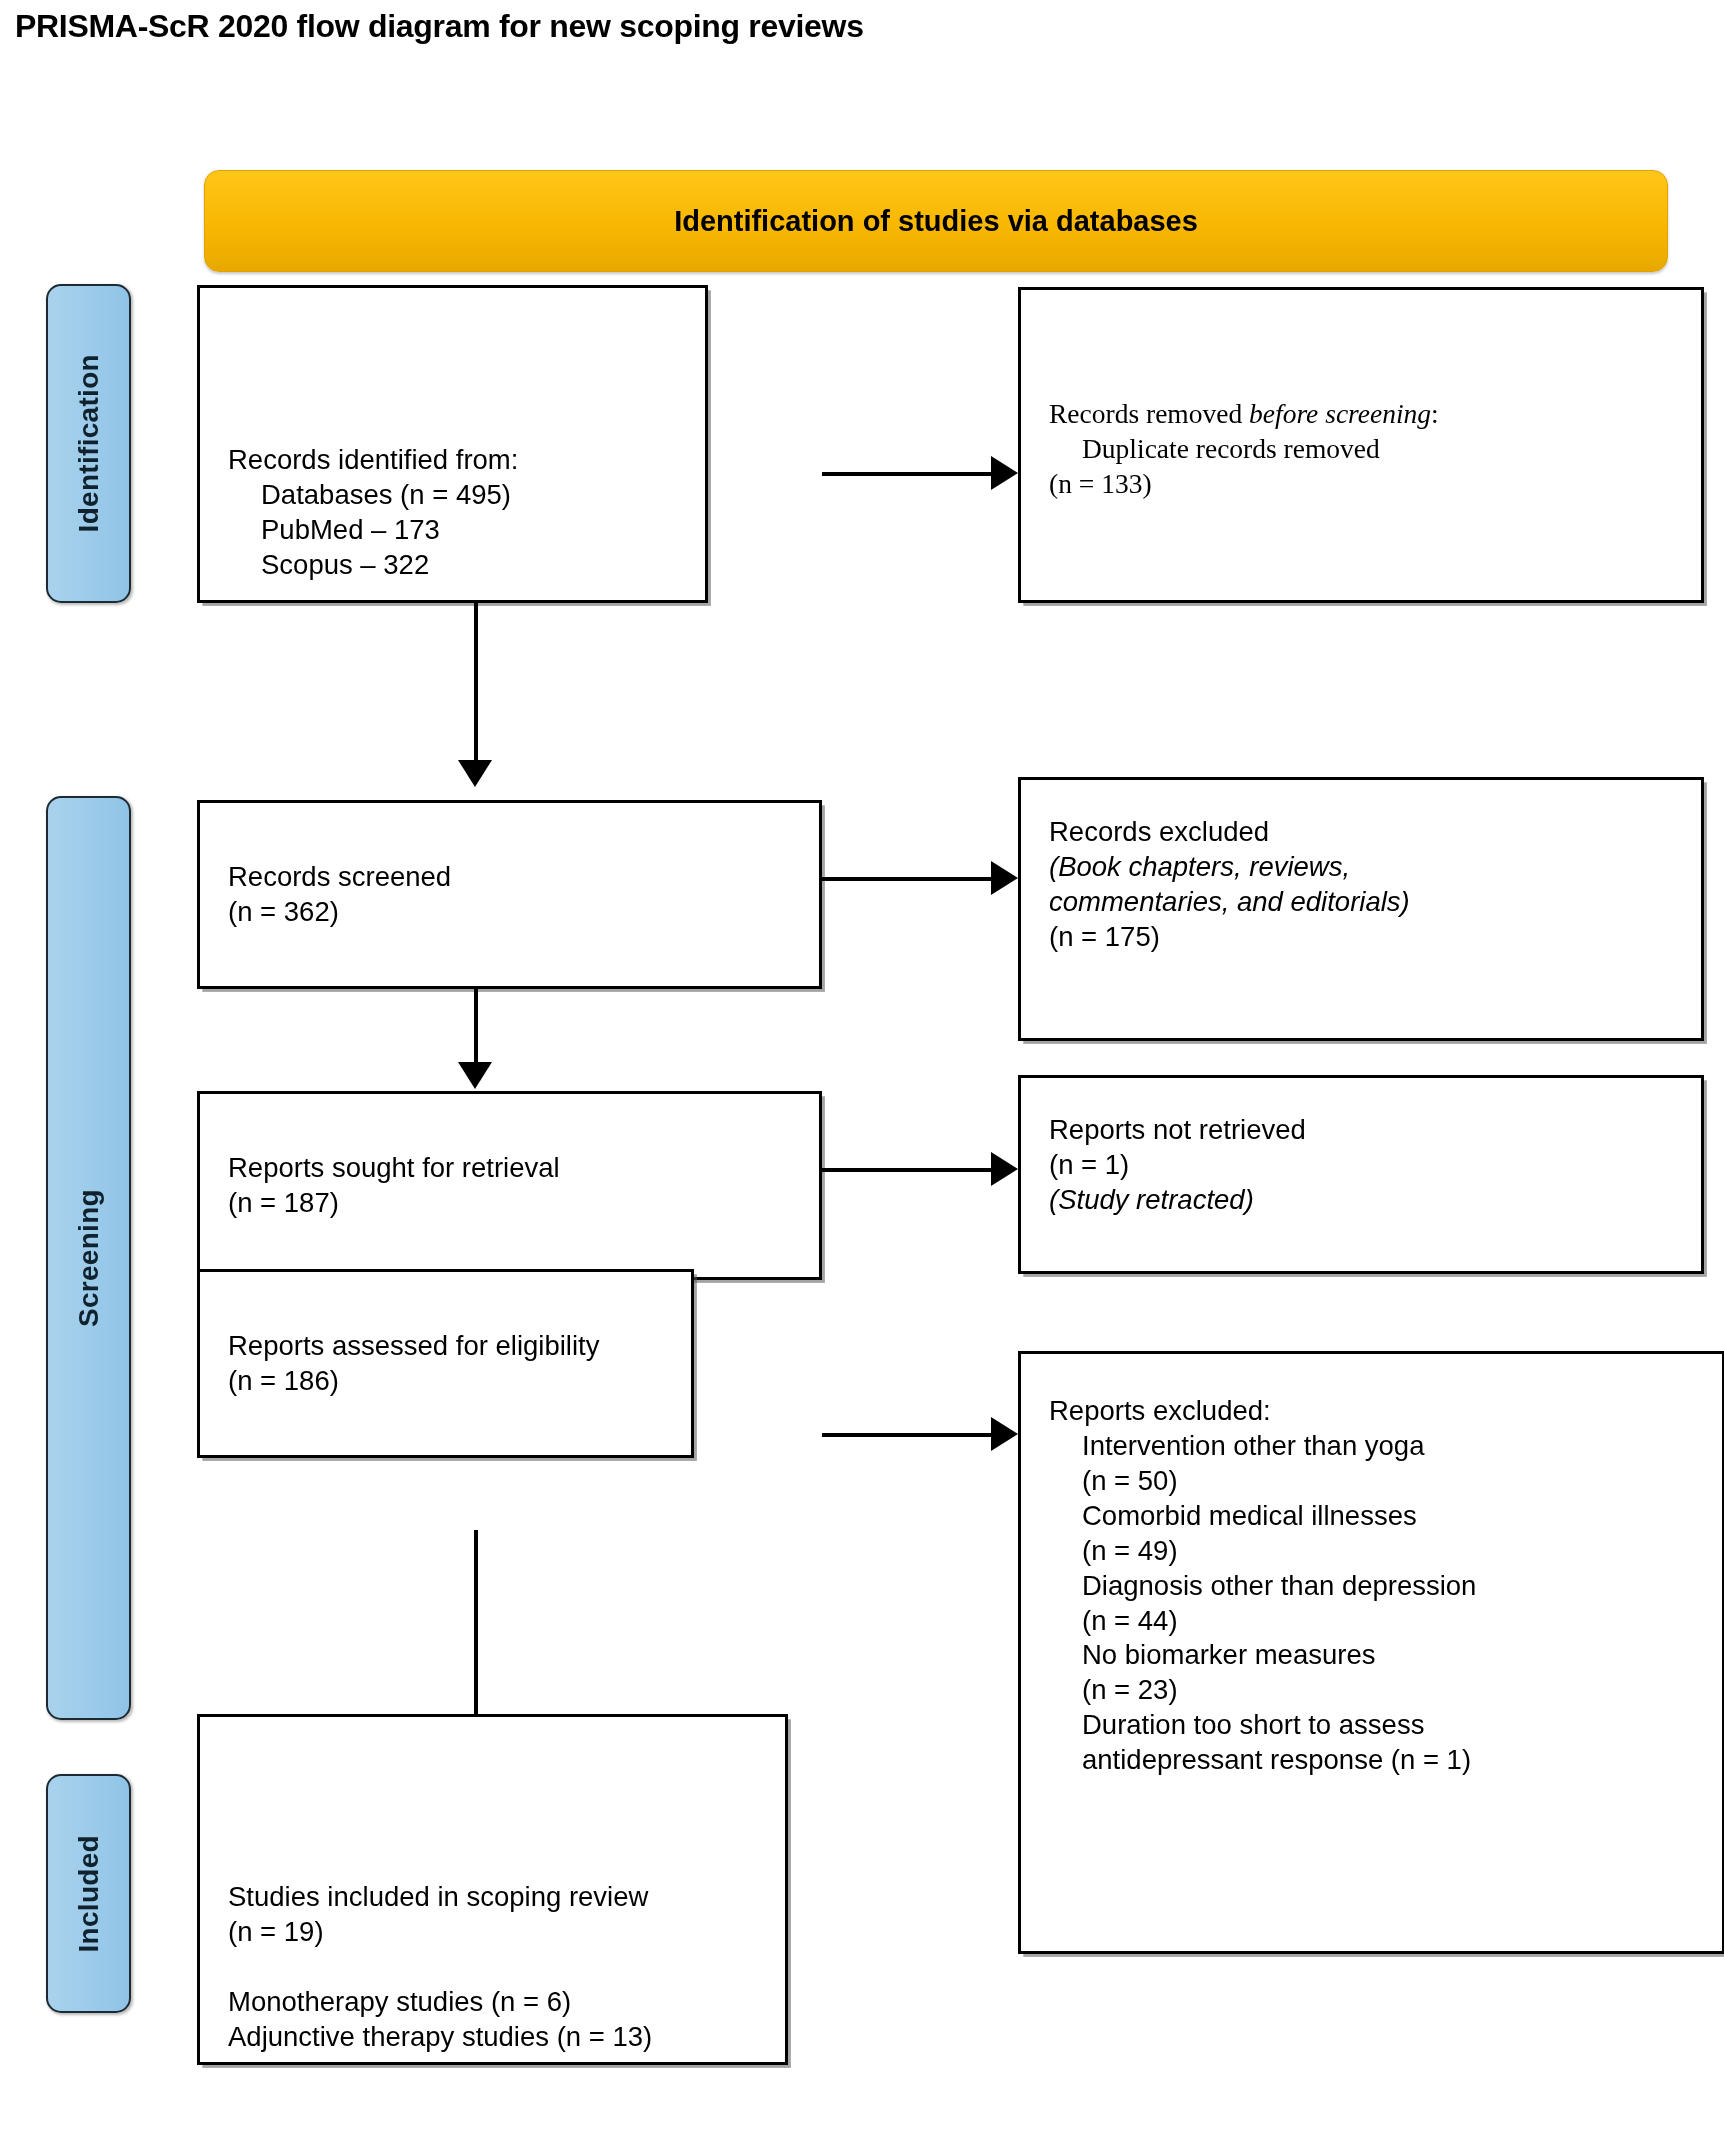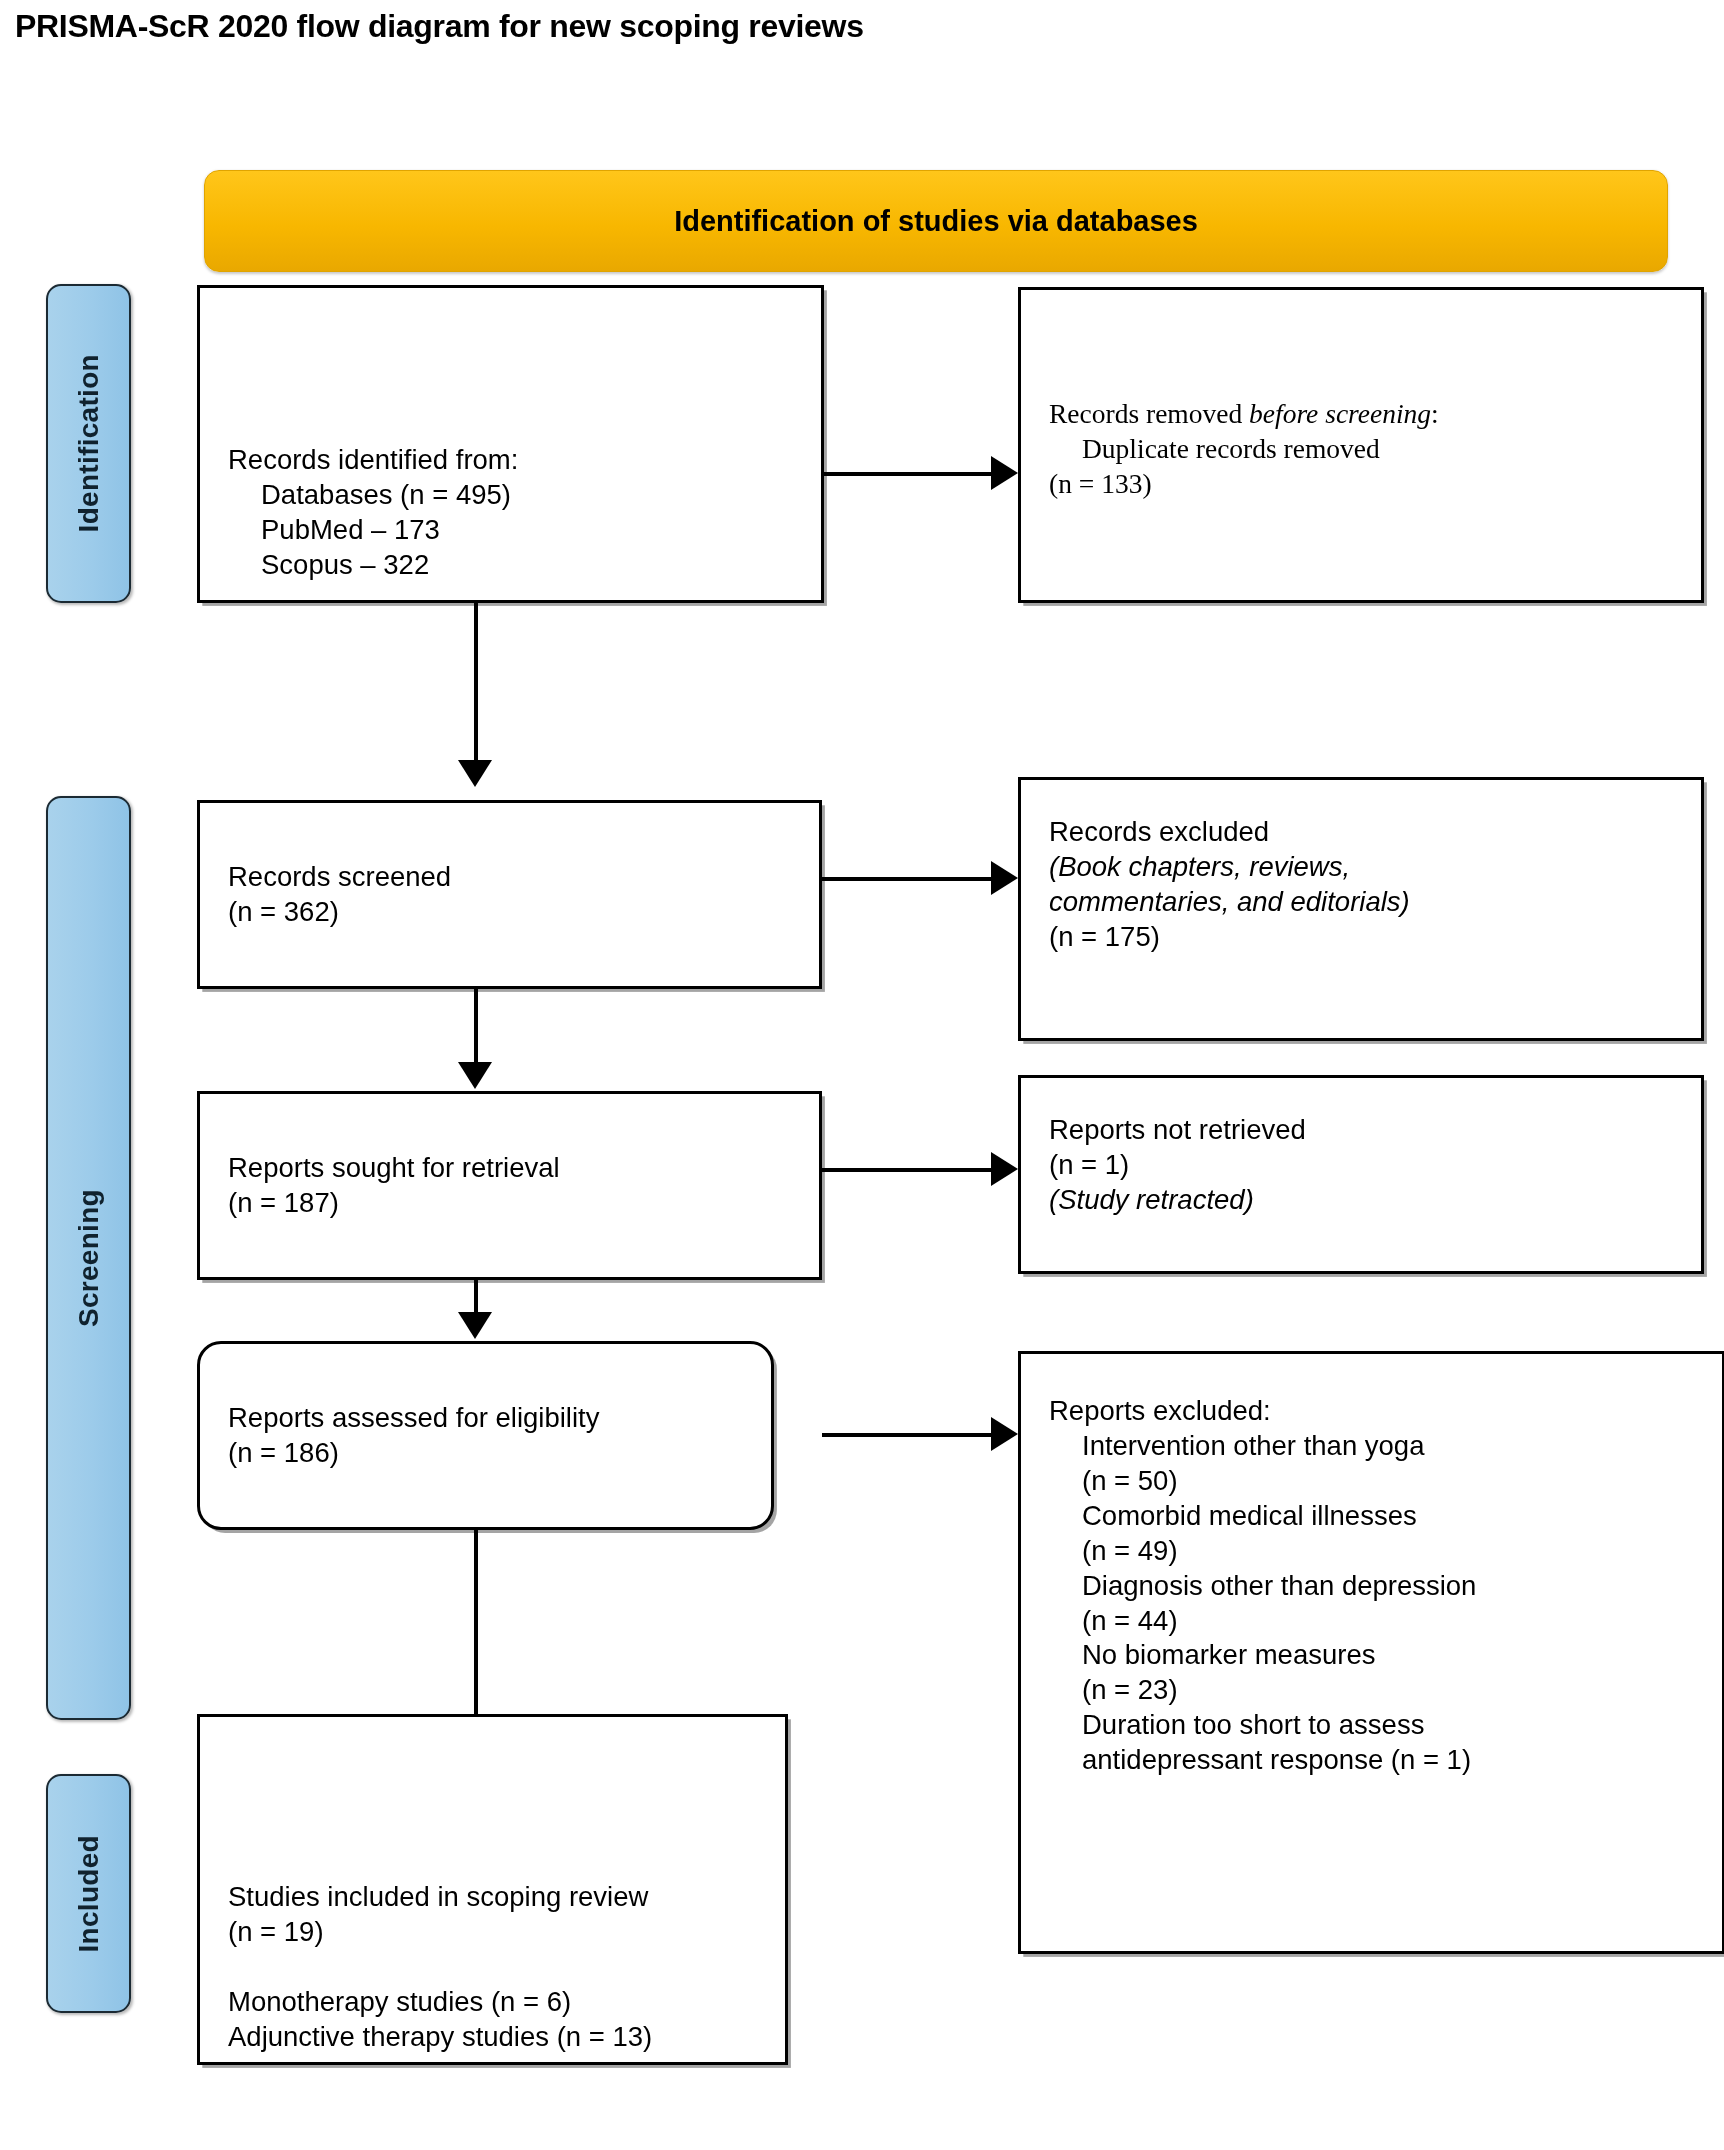--- a/index.html
+++ b/index.html
@@ -96,24 +96,24 @@
     right: 14px;
     font-size: 27.5px;
     line-height: 1.27;
     color: #000000;
     white-space: pre-wrap;
   }
   .box-text .ital { font-style: italic; }
   .box-text .indent { display: inline-block; width: 33px; }
 
   
-  #box-identified      { left: 197px; top: 285px;  width: 627px; height: 318px; }
+  #box-identified      { left: 197px; top: 285px;  width: 511px; height: 318px; }
   #box-screened        { left: 197px; top: 800px; width: 625px; height: 189px; }
   #box-sought          { left: 197px; top: 1091px; width: 625px; height: 189px; }
-  #box-assessed        { left: 197px; top: 1341px; width: 577px; height: 189px; border-radius: 24px; }
+  #box-assessed        { left: 197px; top: 1269px; width: 497px; height: 189px; }
   #box-included        { left: 197px; top: 1714px; width: 591px; height: 351px; }
 
   
   #box-removed         { left: 1018px; top: 287px;  width: 686px; height: 316px; }
   #box-rec-excluded    { left: 1018px; top: 777px; width: 686px; height: 264px; }
   #box-not-retrieved   { left: 1018px; top: 1075px; width: 686px; height: 199px; }
   #box-rep-excluded    { left: 1018px; top: 1351px; width: 707px; height: 603px; }
 
   #box-identified   .box-text { top: 155px; }
   #box-screened     .box-text { top: 57px; }

